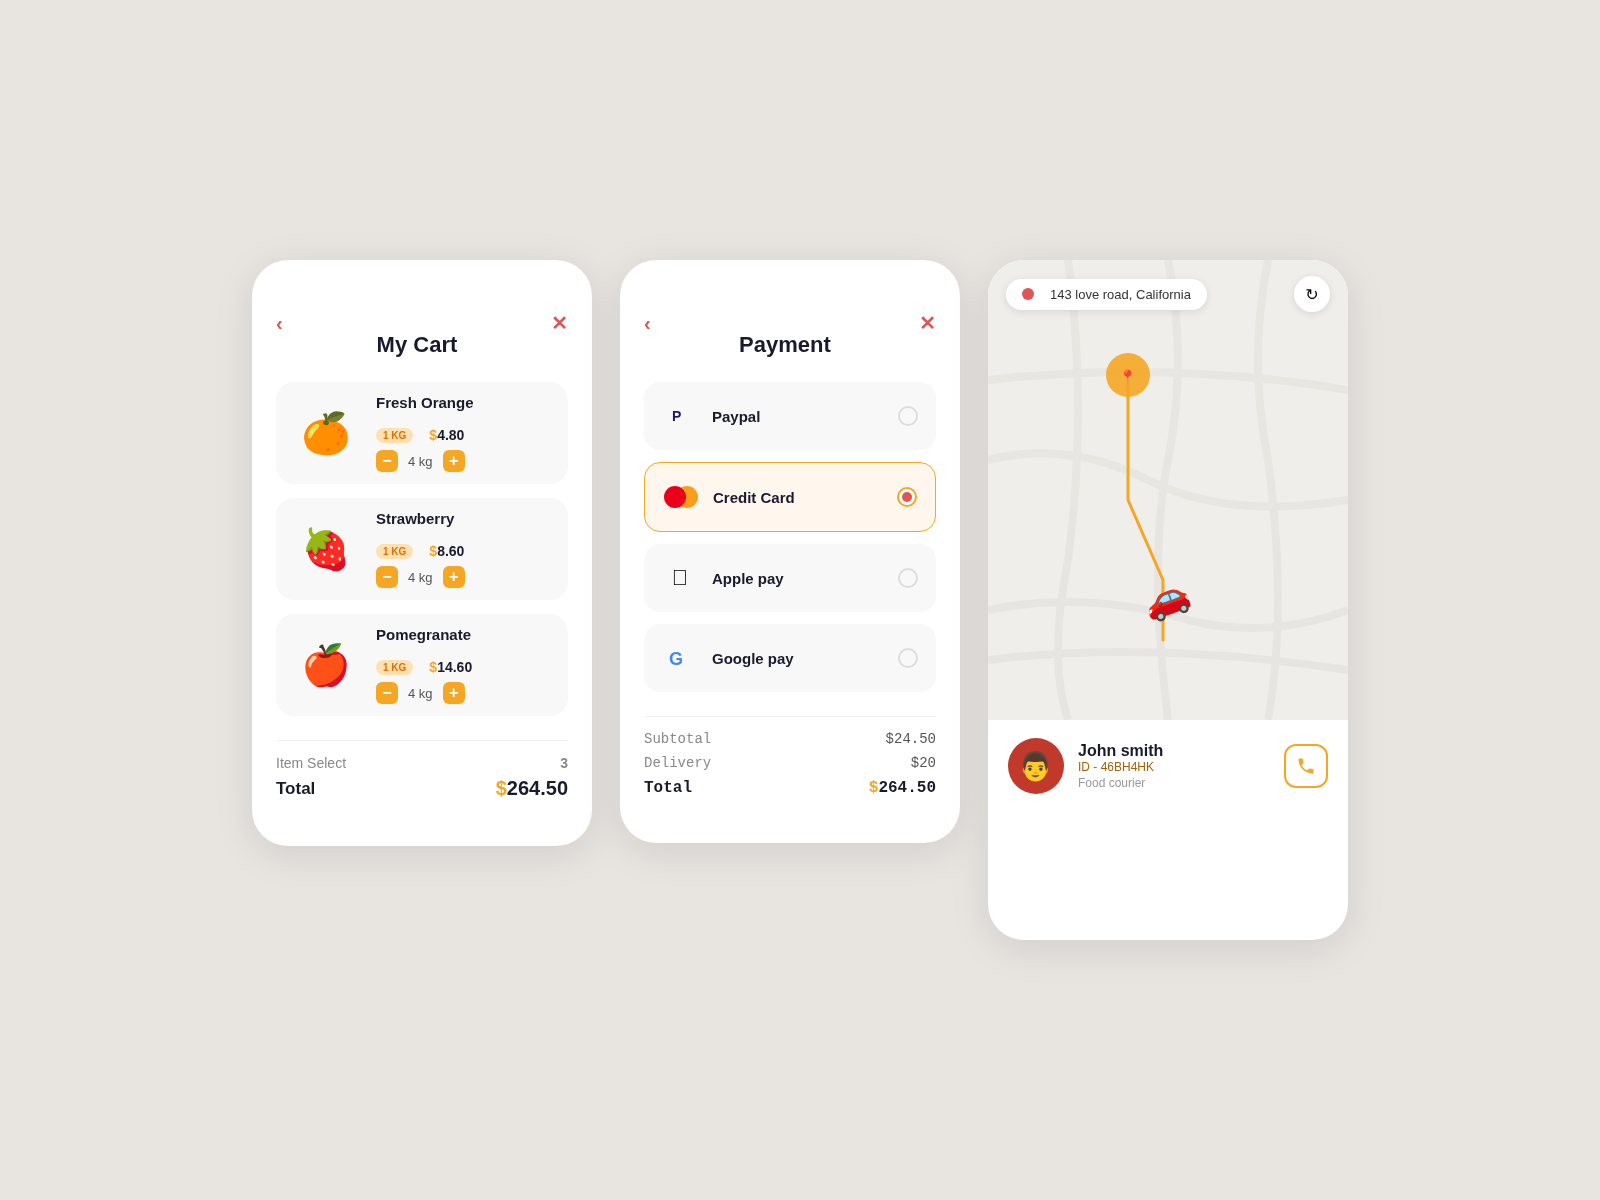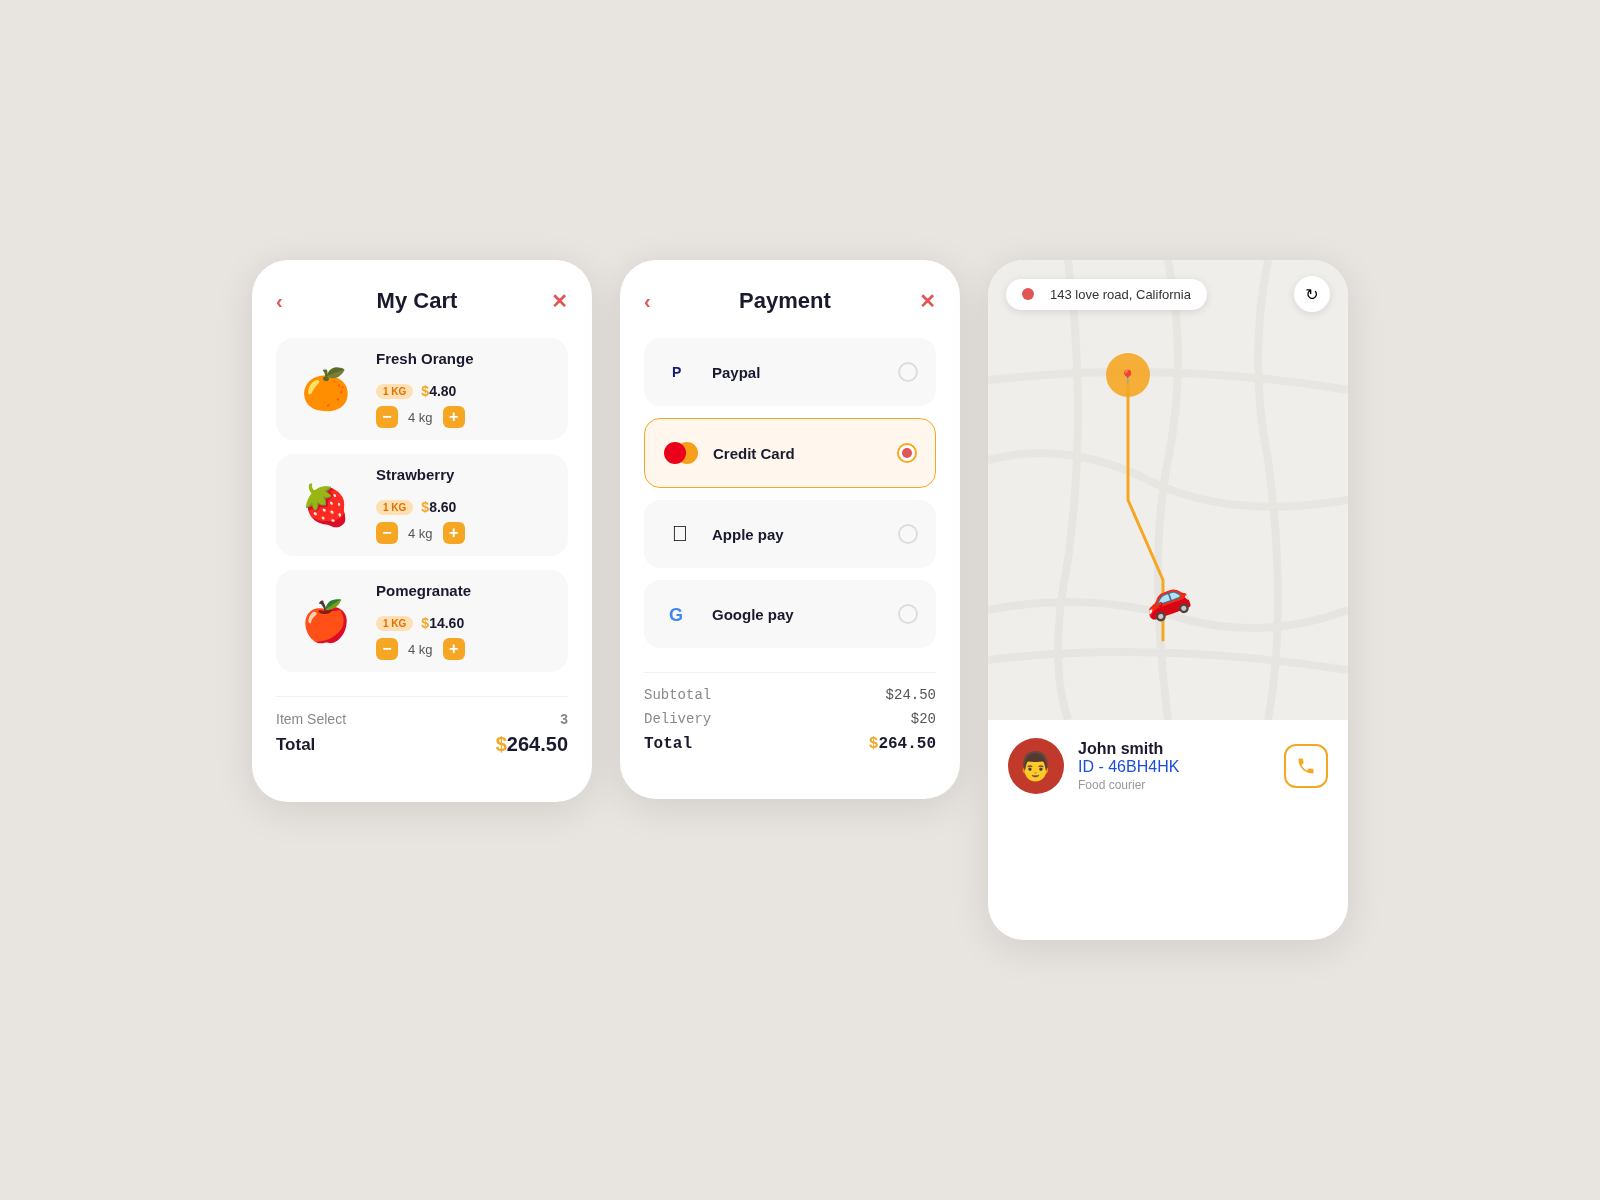--- a/index.html
+++ b/index.html
@@ -43,20 +43,21 @@
       font-size: 20px;
       cursor: pointer;
       background: none;
       border: none;
       font-weight: bold;
     }
     .screen-title {
       font-size: 22px;
       font-weight: 700;
       color: #1a1a2e;
+      margin-top: 44px;
     }
     .close-btn {
       color: #e05555;
       font-size: 20px;
       cursor: pointer;
       background: none;
       border: none;
       font-weight: bold;
     }
 
@@ -84,21 +85,21 @@
     }
     .cart-item-name {
       font-size: 15px;
       font-weight: 700;
       color: #1a1a2e;
       margin-bottom: 5px;
     }
     .cart-item-meta {
       display: flex;
       align-items: center;
-      gap: 8px;
+      gap: 16px;
       margin-bottom: 7px;
       margin-top: 16px;
     }
     .kg-badge {
       background: #ffe0b2;
       color: #e07000;
       font-size: 10px;
       font-weight: 700;
       padding: 2px 7px;
       border-radius: 10px;
@@ -398,22 +399,22 @@
       color: #fff;
       flex-shrink: 0;
     }
     .courier-info { flex: 1; }
     .courier-name {
       font-size: 16px;
       font-weight: 700;
       color: #1a1a2e;
     }
     .courier-id {
-      font-size: 16px;
-      color: #1d4ed8;
+      font-size: 12px;
+      color: #a16207;
       margin-bottom: 2px;
     }
     .courier-role {
       font-size: 12px;
       color: #999;
     }
     .call-btn {
       width: 44px; height: 44px;
       border-radius: 12px;
       border: 2px solid #f5a623;

